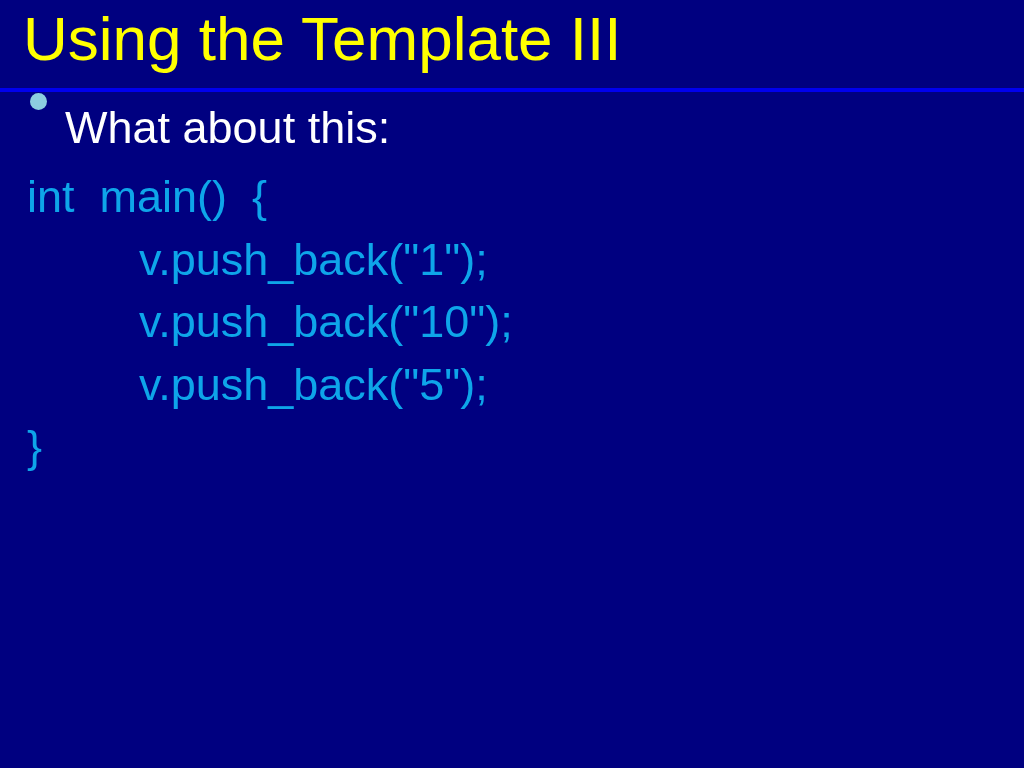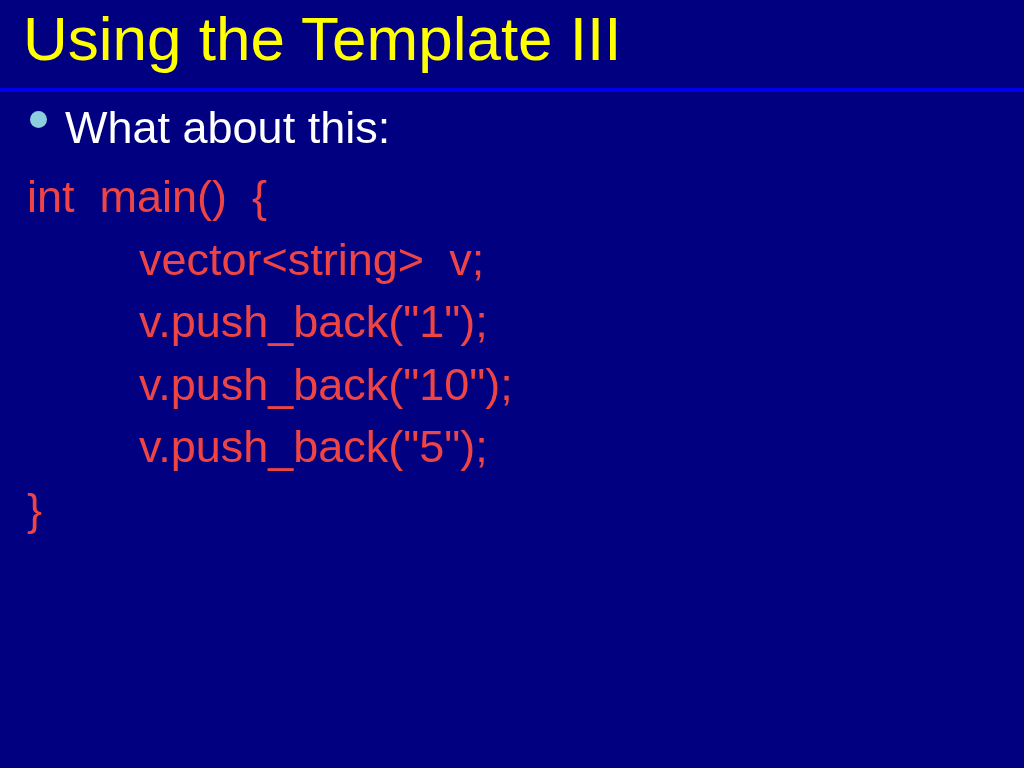--- a/index.html
+++ b/index.html
@@ -55,21 +55,21 @@
     top: 96px;
     width: 1024px;
     height: 672px;
   }
 
   .bullet-row {
     position: absolute;
     left: 30px;
     top: 6px;
     display: flex;
-    align-items: center;
+    align-items: flex-start;
     white-space: nowrap;
   }
   .bullet-dot {
     display: inline-block;
     width: 17px;
     height: 17px;
     border-radius: 50%;
     background: #8ccde0;
     margin-right: 18px;
     position: relative;
@@ -85,21 +85,21 @@
 
   .code-block {
     position: absolute;
     left: 27px;
     top: 70px;
     width: 980px;
   }
   .code-line {
     font-size: 45px;
     line-height: 62.5px;
-    color: #ef4444;
+    color: #0ea5e9;
     white-space: pre;
     height: 62.5px;
   }
   .code-line.indent-1 {
     padding-left: 112px;
   }
 </style>
 </head>
 <body>
 
@@ -113,21 +113,20 @@
 
   <div class="body-area">
 
     <div class="bullet-row">
       <span class="bullet-dot"></span>
       <span class="bullet-text">What about this:</span>
     </div>
 
     <div class="code-block">
       <div class="code-line">int  main()  {</div>
-      <div class="code-line indent-1">vector&lt;string&gt;  v;</div>
       <div class="code-line indent-1">v.push_back("1");</div>
       <div class="code-line indent-1">v.push_back("10");</div>
       <div class="code-line indent-1">v.push_back("5");</div>
       <div class="code-line">}</div>
     </div>
 
   </div>
 </div>
 
 </body></html>

